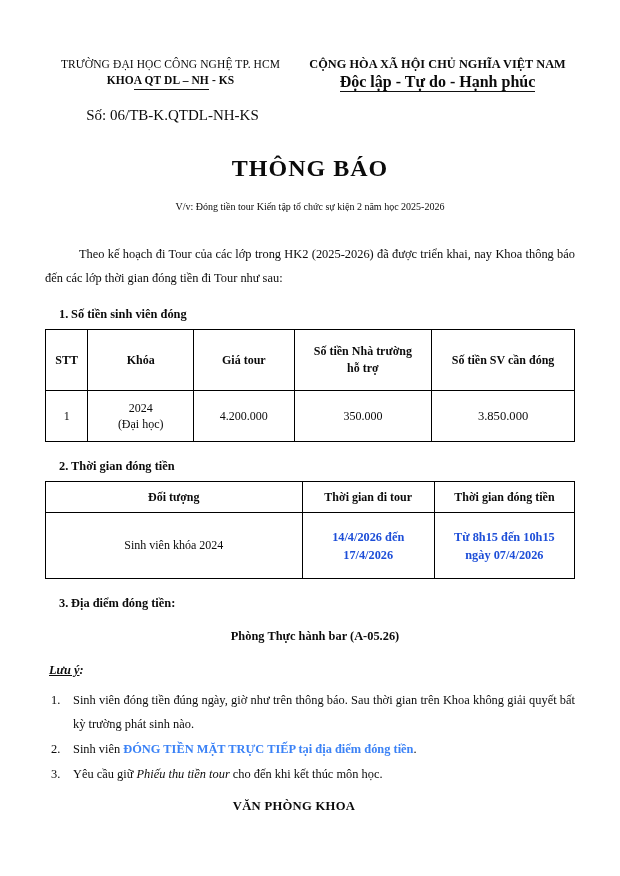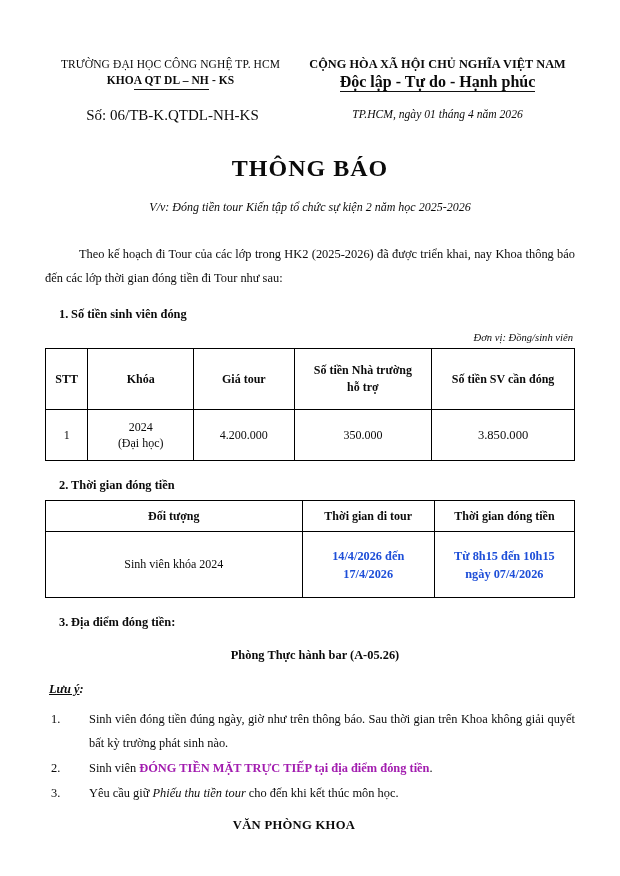--- a/index.html
+++ b/index.html
@@ -95,22 +95,21 @@
     text-align: center;
     margin-top: 30px;
   }
   .doc-title {
     font-size: 24px;
     font-weight: bold;
     letter-spacing: 1px;
     line-height: 30px;
   }
   .doc-subject {
-    font-style: italic;
-    font-size: 12px;
+    font-size: 10px;
     margin-top: 15px;
     line-height: 18px;
   }
 
   
   .body-wrap {
     padding: 0 45px;
     box-sizing: border-box;
   }
   .intro-para {
@@ -222,24 +221,23 @@
   }
   ol.note-list li .li-num {
     width: 28px;
     padding-left: 6px;
     box-sizing: border-box;
     flex: 0 0 28px;
   }
   ol.note-list li .li-txt {
     flex: 1;
     text-align: justify;
-    margin-left: 16px;
   }
   .red-inline {
-    color: #a21caf;
+    color: #3b82f6;
     font-weight: bold;
   }
   .ital { font-style: italic; }
 
   .sign-block {
     text-align: center;
     padding-right: 32px;
     margin-top: 10px;
   }
   .sign-name {
@@ -260,38 +258,36 @@
       <div class="org-line bold"><span>KHO</span><span class="ul-partial">A QT DL – NH</span><span> - KS</span></div>
     </div>
     <div class="hdr-col hdr-right">
       <div class="nation-line">CỘNG HÒA XÃ HỘI CHỦ NGHĨA VIỆT NAM</div>
       <div class="motto-line"><span class="ul-full">Độc lập - Tự do - Hạnh phúc</span></div>
     </div>
   </div>
 
   <div class="doc-subheader">
     <div class="ref-no">Số: 06/TB-K.QTDL-NH-KS</div>
-    <div class="place-date">TP.HCM, ngày 01 tháng 4 năm 2026</div>
   </div>
 
   <div class="title-block">
     <div class="doc-title">THÔNG BÁO</div>
     <div class="doc-subject">V/v: Đóng tiền tour Kiến tập tổ chức sự kiện 2 năm học 2025-2026</div>
   </div>
 
   <div class="body-wrap">
 
     <div class="intro-para">Theo kế hoạch đi Tour của các lớp trong HK2 (2025-2026) đã được triển khai, nay Khoa thông báo đến các lớp thời gian đóng tiền đi Tour như sau:</div>
 
     <div class="section-head">
       <span class="num">1.</span>
       <span>Số tiền sinh viên đóng</span>
     </div>
 
-    <div class="unit-note">Đơn vị: Đồng/sinh viên</div>
 
     <table class="doc-table t1">
       <colgroup>
         <col class="c-stt">
           <col class="c-khoa">
           <col class="c-gia">
           <col class="c-ht">
           <col class="c-sv">
       </colgroup>
       <thead>

